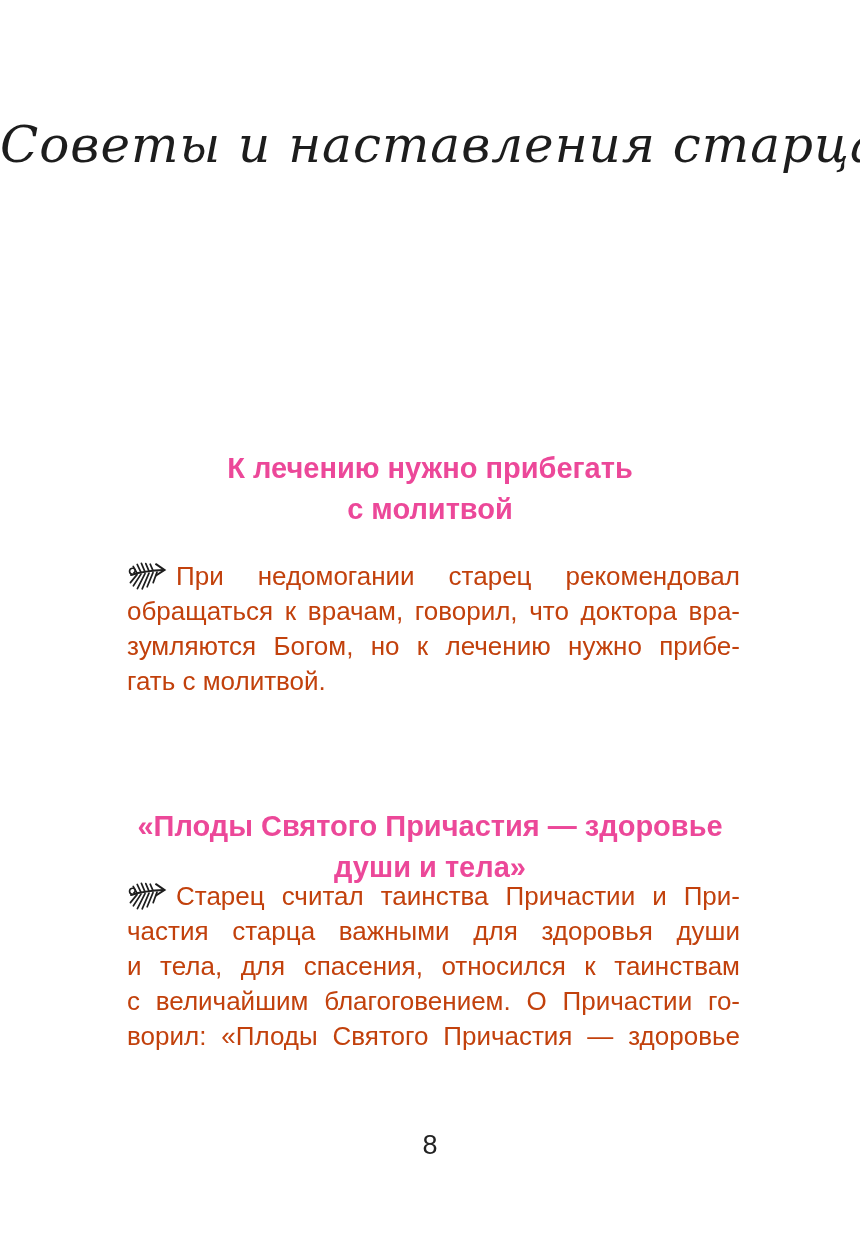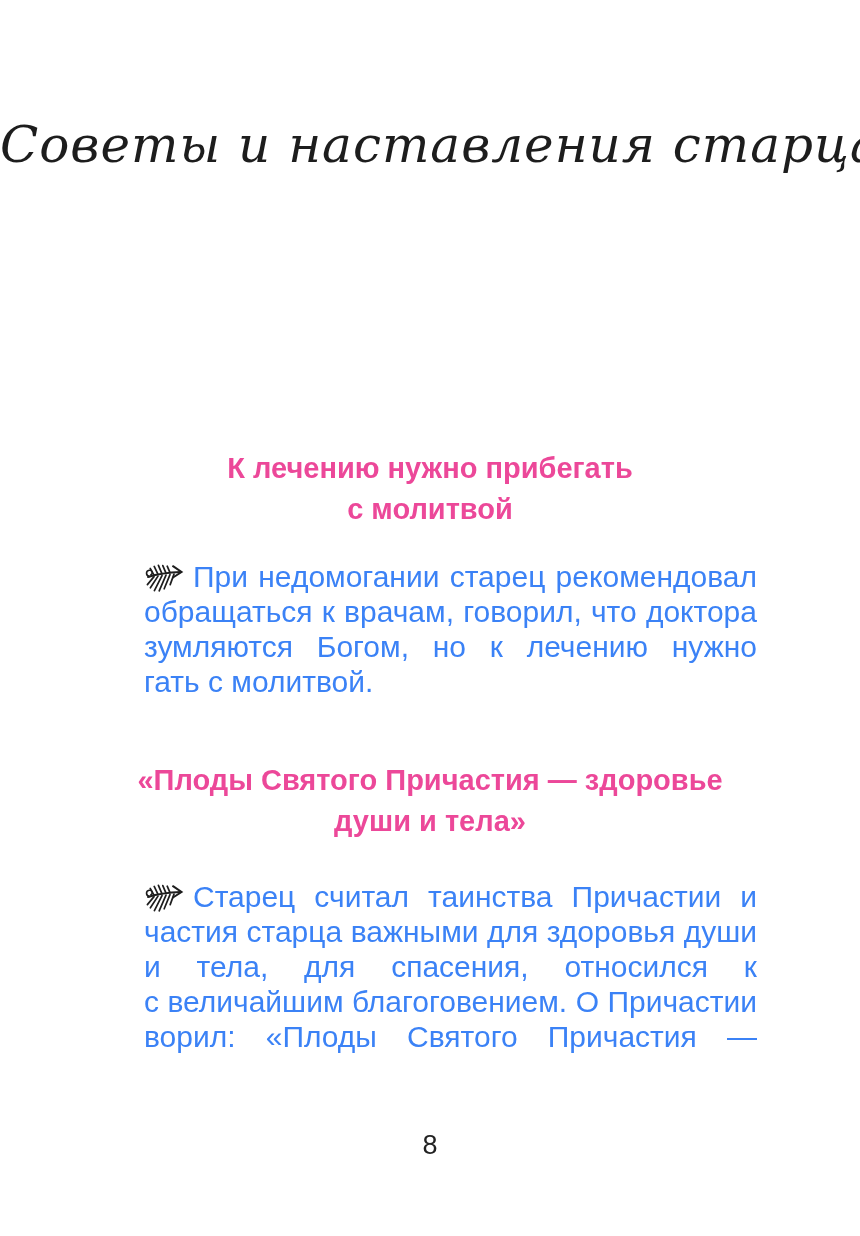--- a/index.html
+++ b/index.html
@@ -34,29 +34,28 @@
     position: absolute;
     left: 124px;
     width: 612px;
     text-align: center;
     font-weight: 700;
     font-size: 29px;
     line-height: 41px;
     color: #ec4899;
   }
   .heading-1 { top: 448px; }
-  .heading-2 { top: 760px; text-align: center; }
+  .heading-2 { top: 806px; text-align: center; }
   .paragraph {
     position: absolute;
     left: 127px;
     width: 613px;
-    font-size: 30px;
+    font-size: 26px;
     line-height: 35px;
-    color: #3b82f6;
-    margin-left: 17px;
+    color: #c2410c;
   }
   .paragraph-1 { top: 559px; }
   .paragraph-2 { top: 879px; }
   .pline {
     height: 35px;
     overflow: hidden;
     text-align: justify;
     text-align-last: justify;
     white-space: normal;
   }

